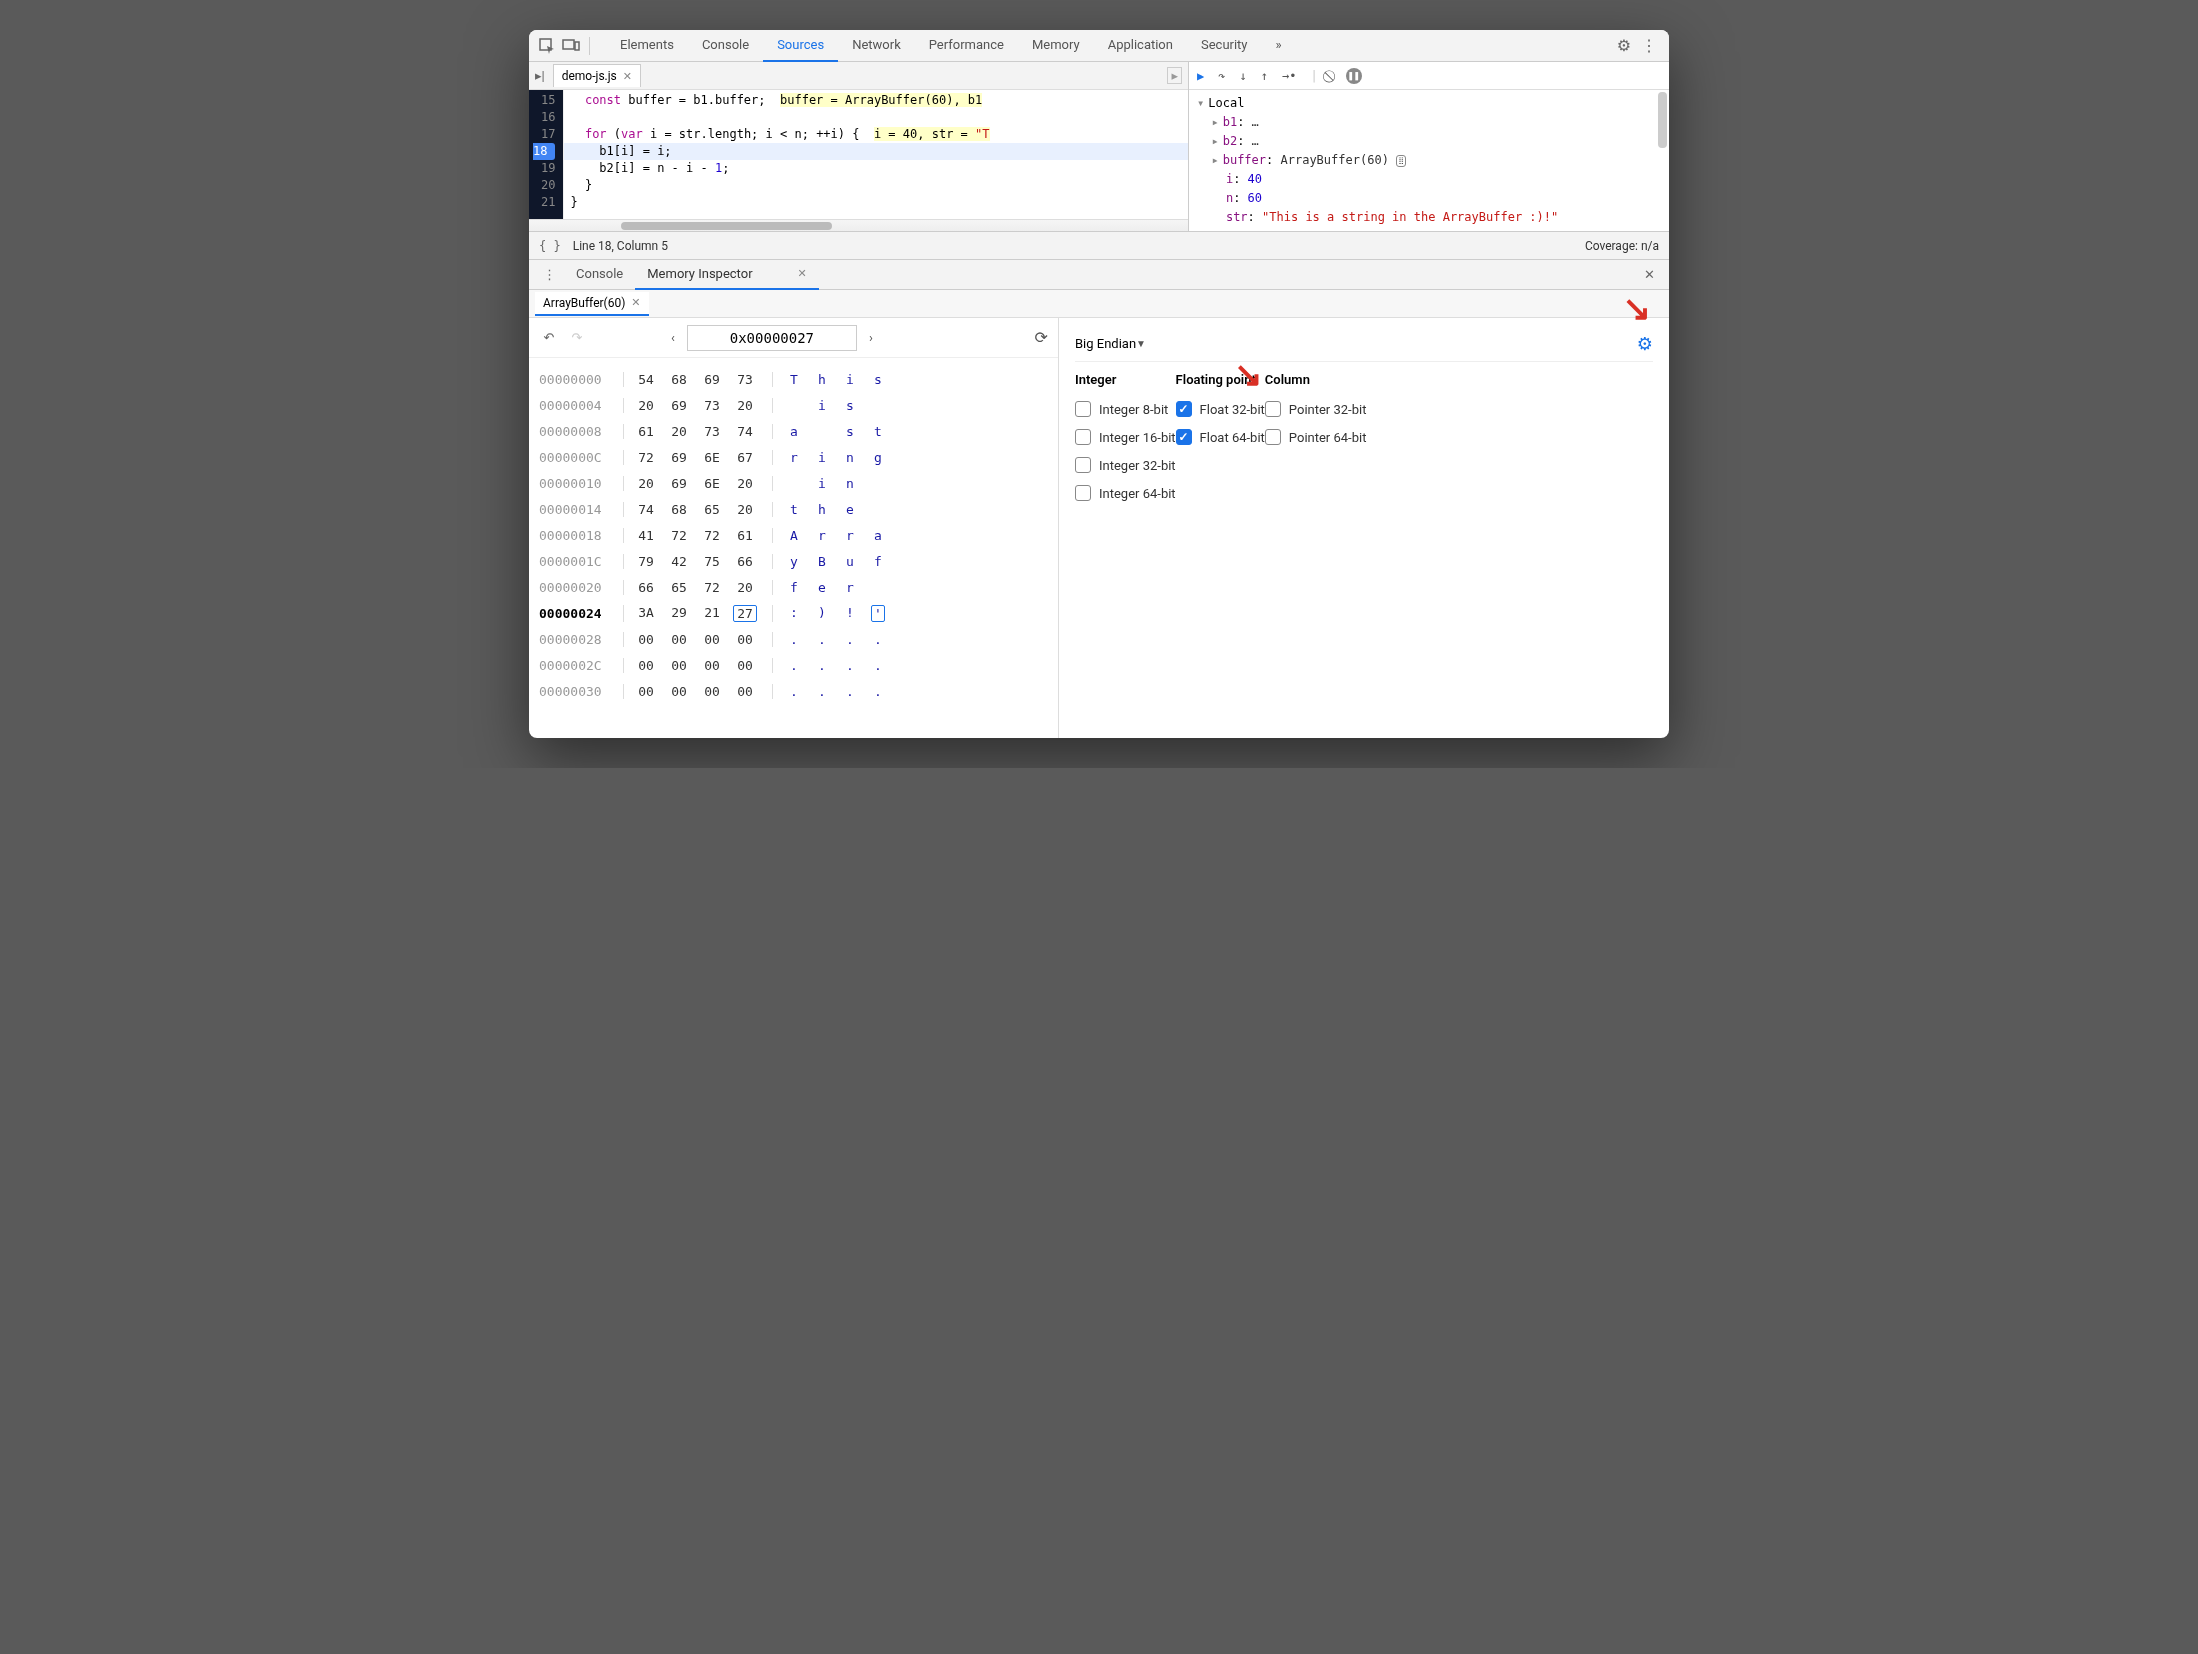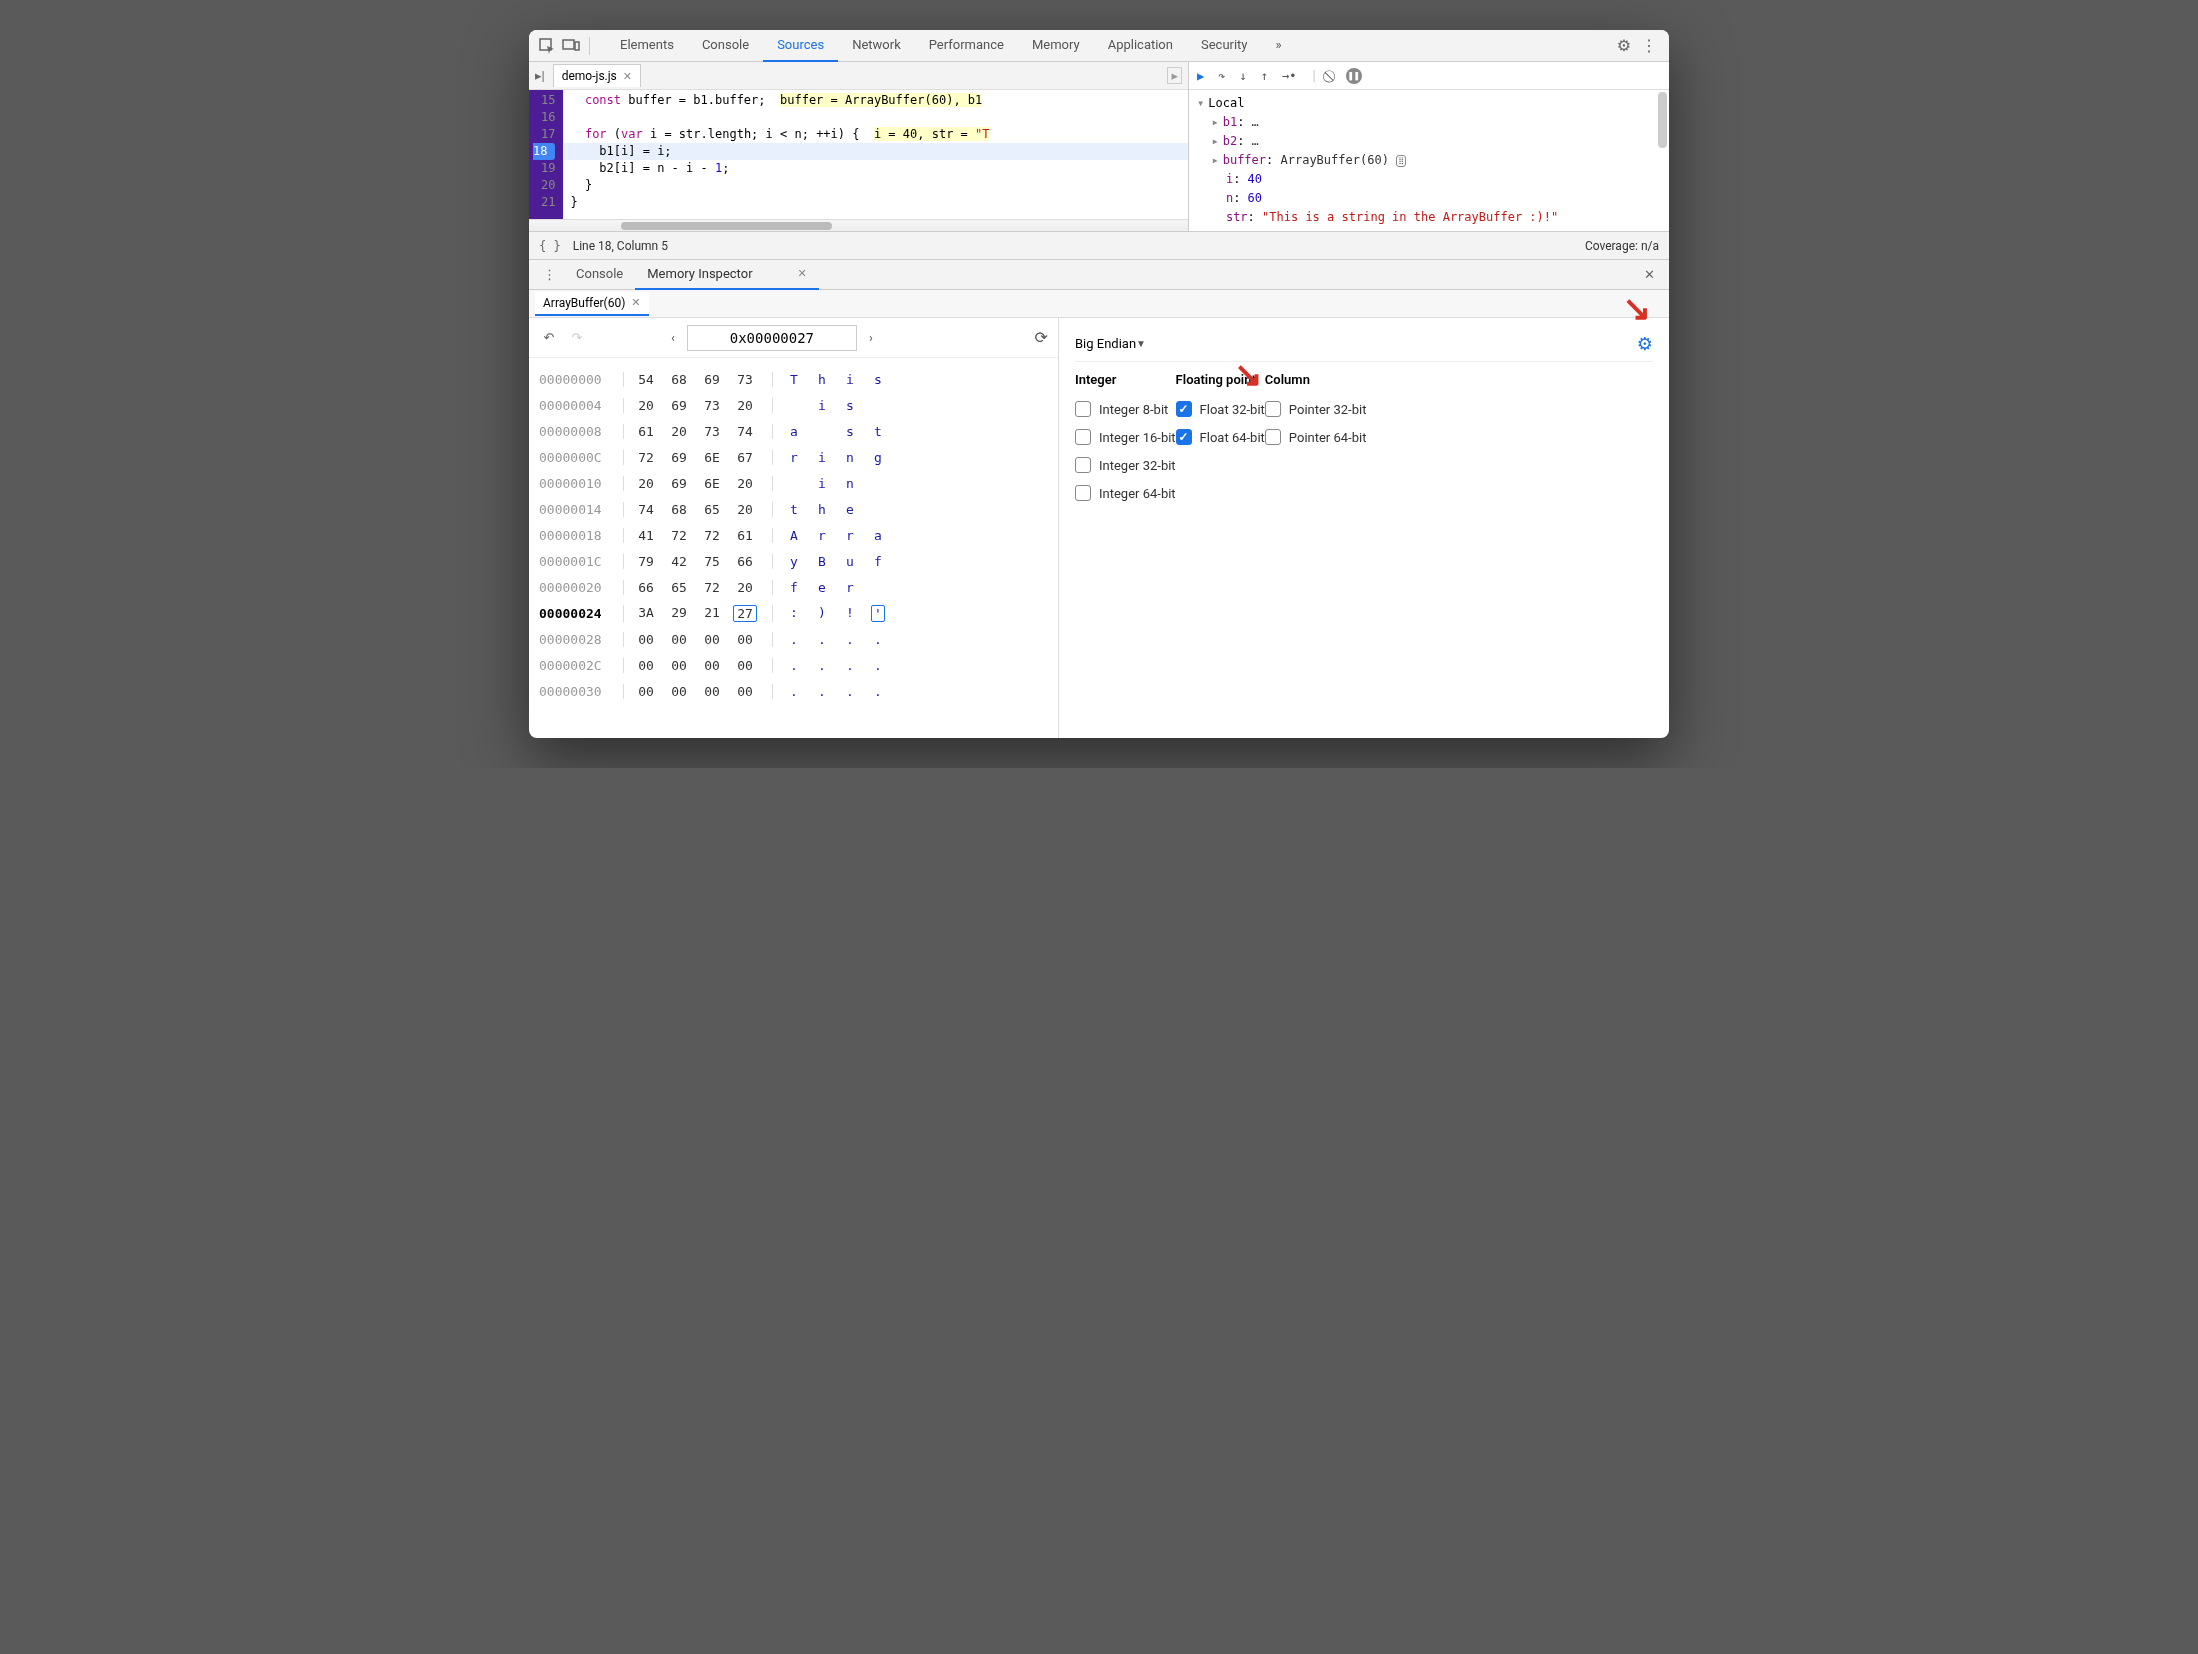--- a/index.html
+++ b/index.html
@@ -40,21 +40,21 @@
   .tabs { display:flex; align-items:center; margin-left:10px; flex:1; }
   .tab { padding:0 14px; height:32px; display:flex; align-items:center; color:#555; border-bottom:2px solid transparent; cursor:pointer;}
   .tab.active { color:#1a73e8; border-bottom-color:#1a73e8; }
   .right-actions { display:flex; align-items:center; gap:10px; padding-right:6px; color:#666;}
   .content { display:flex; height:170px; border-bottom:1px solid #ccc; }
   .left-pane { flex:1; display:flex; flex-direction:column; border-right:1px solid #ccc; min-width:0;}
   .file-tab-row { display:flex; align-items:center; background:#f3f3f3; border-bottom:1px solid #ddd; height:28px; padding:0 6px;}
   .file-tab { background:#fff; border:1px solid #ccc; border-bottom:none; padding:4px 8px; display:flex; gap:6px; align-items:center; font-size:12px;}
   .file-tab .x { color:#888; font-size:11px; }
   .gutter-code { display:flex; flex:1; overflow:hidden; font-family:Menlo,Consolas,monospace; font-size:12px; }
-  .gutter { background:#4c1d95; color:#888; text-align:right; padding:2px 8px 2px 4px; border-right:1px solid #eee; user-select:none;}
+  .gutter { background:#0f172a; color:#888; text-align:right; padding:2px 8px 2px 4px; border-right:1px solid #eee; user-select:none;}
   .gutter .g-line { height:17px; line-height:17px; }
   .code { flex:1; padding:2px 0; overflow:hidden; position:relative;}
   .code-line { height:17px; line-height:17px; white-space:pre; padding-left:6px; }
   .hl { background:#e8f0fe; }
   .exec-hl { background:#ffffc8; }
   .kw { color:#aa0d91; }
   .num { color:#1c00cf; }
   .str { color:#c41a16; }
   .scrollbar-h { height:12px; background:linear-gradient(#f5f5f5,#eee); border-top:1px solid #ddd; position:relative;}
   .scrollbar-h .thumb { position:absolute; left:14%; top:2px; width:32%; height:8px; background:#bbb; border-radius:4px;}

